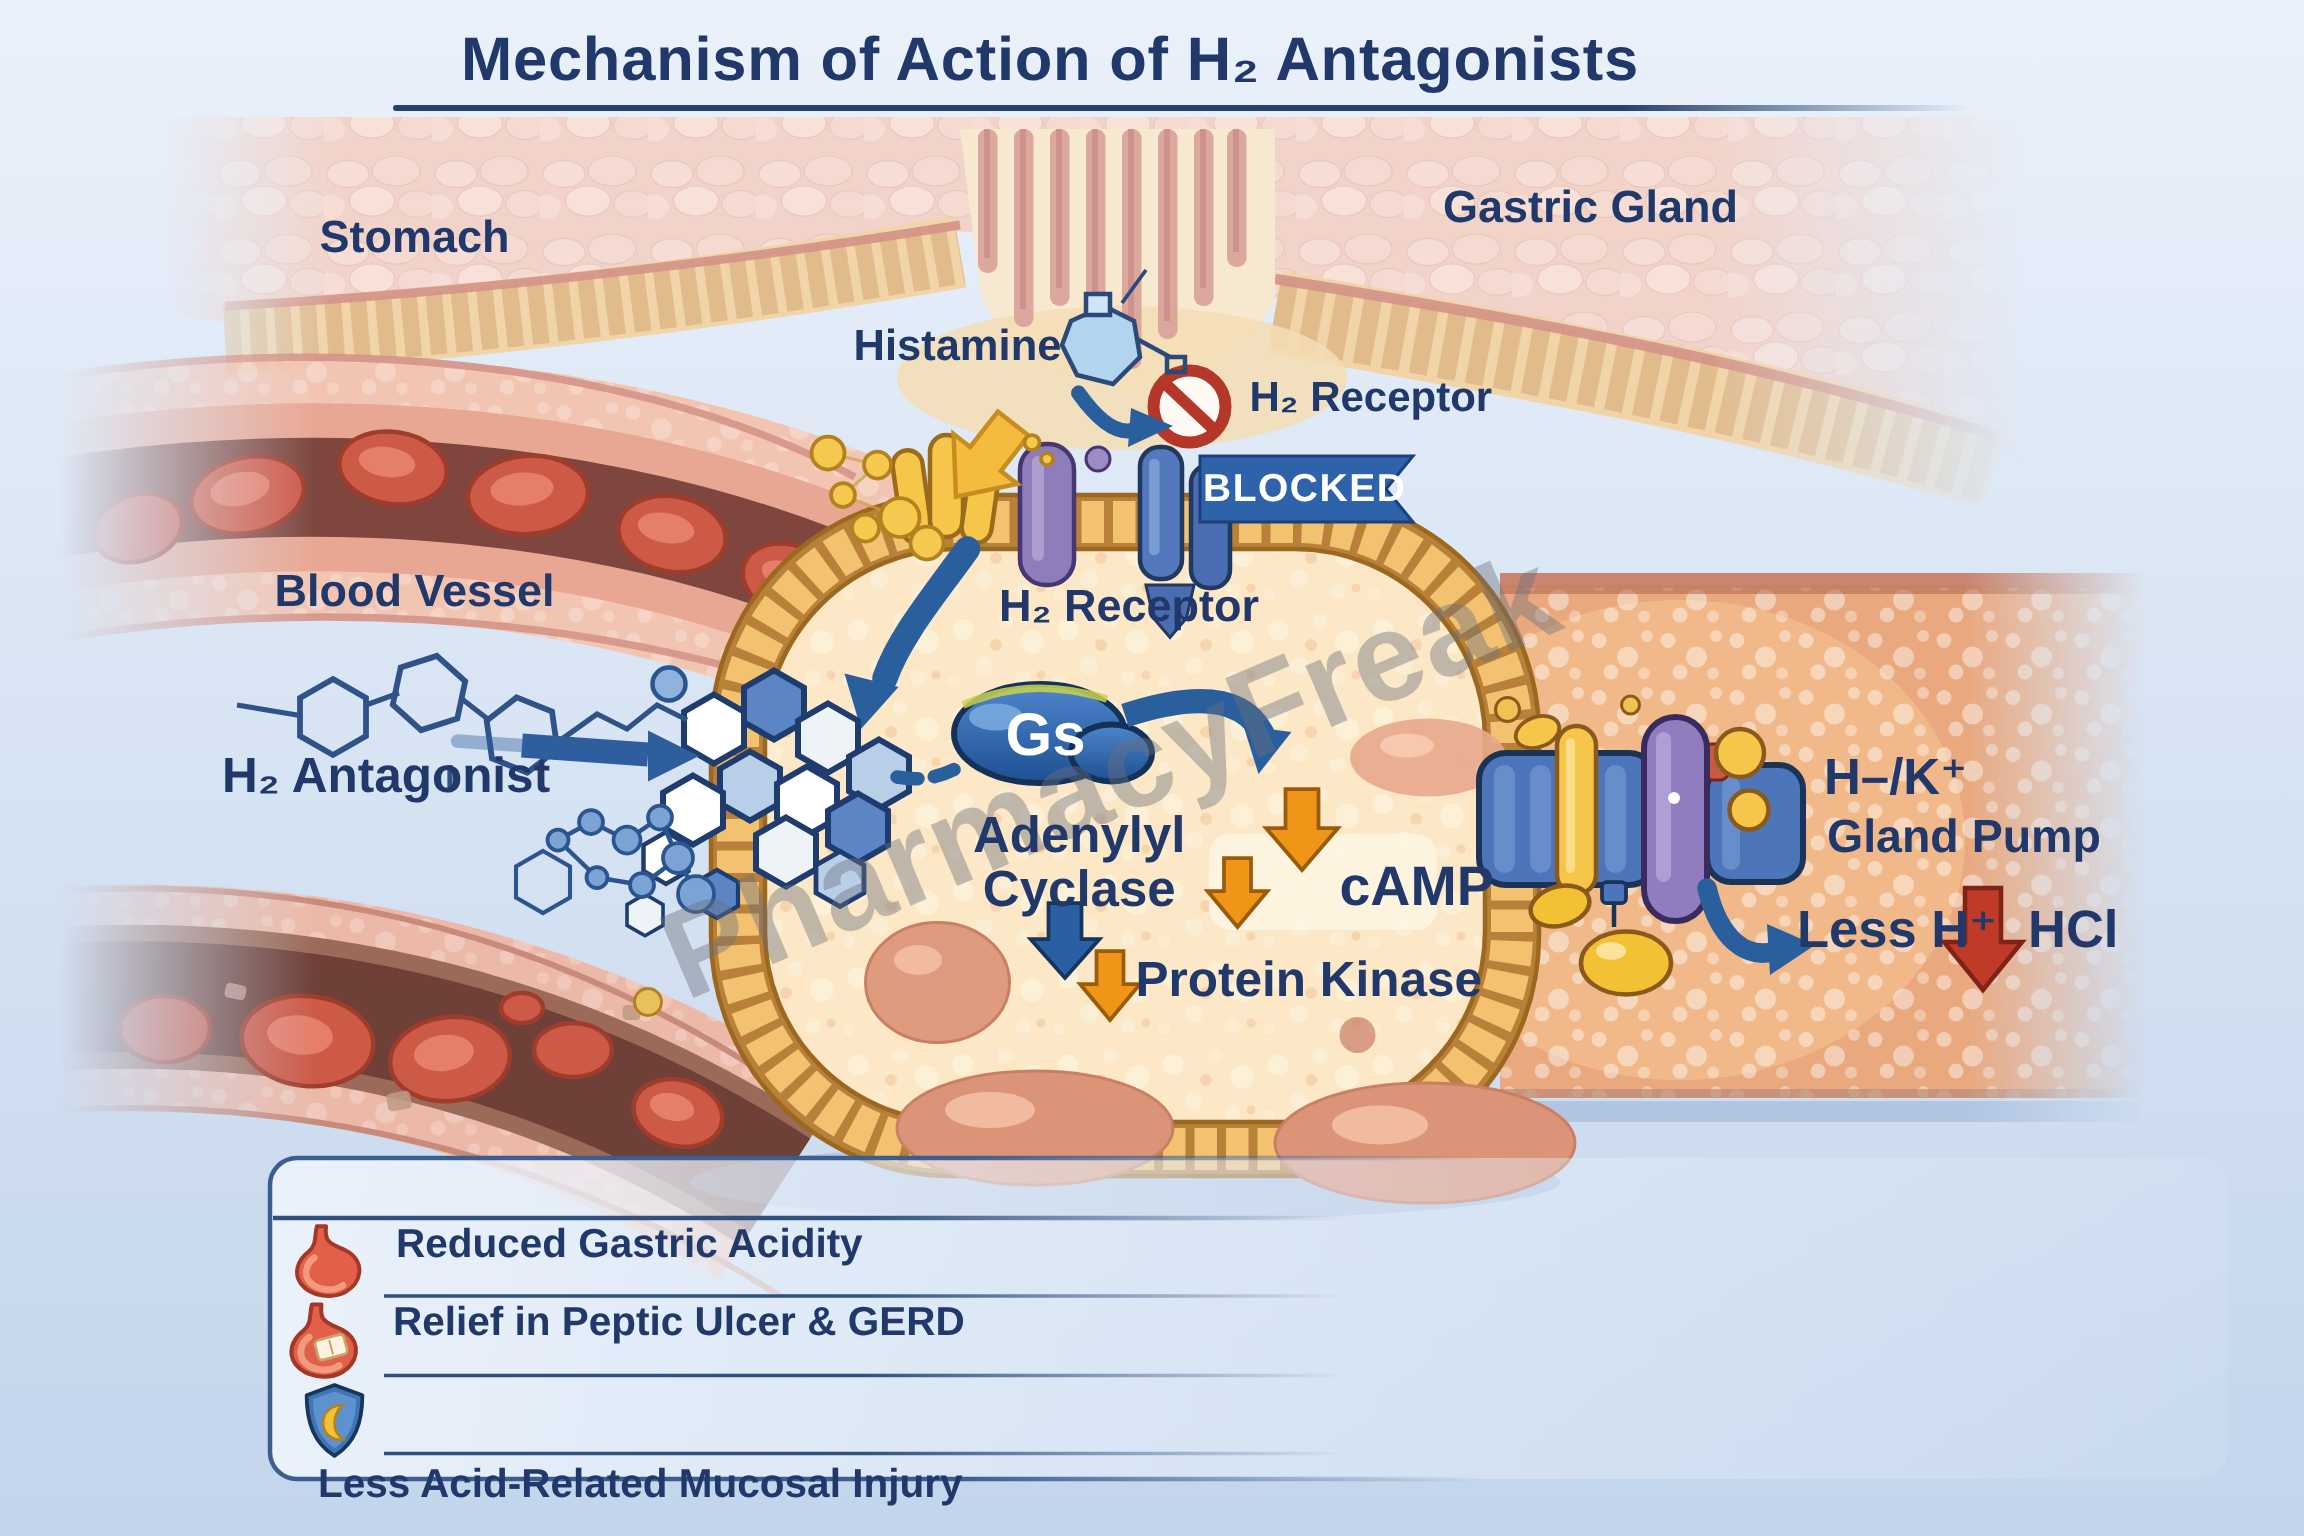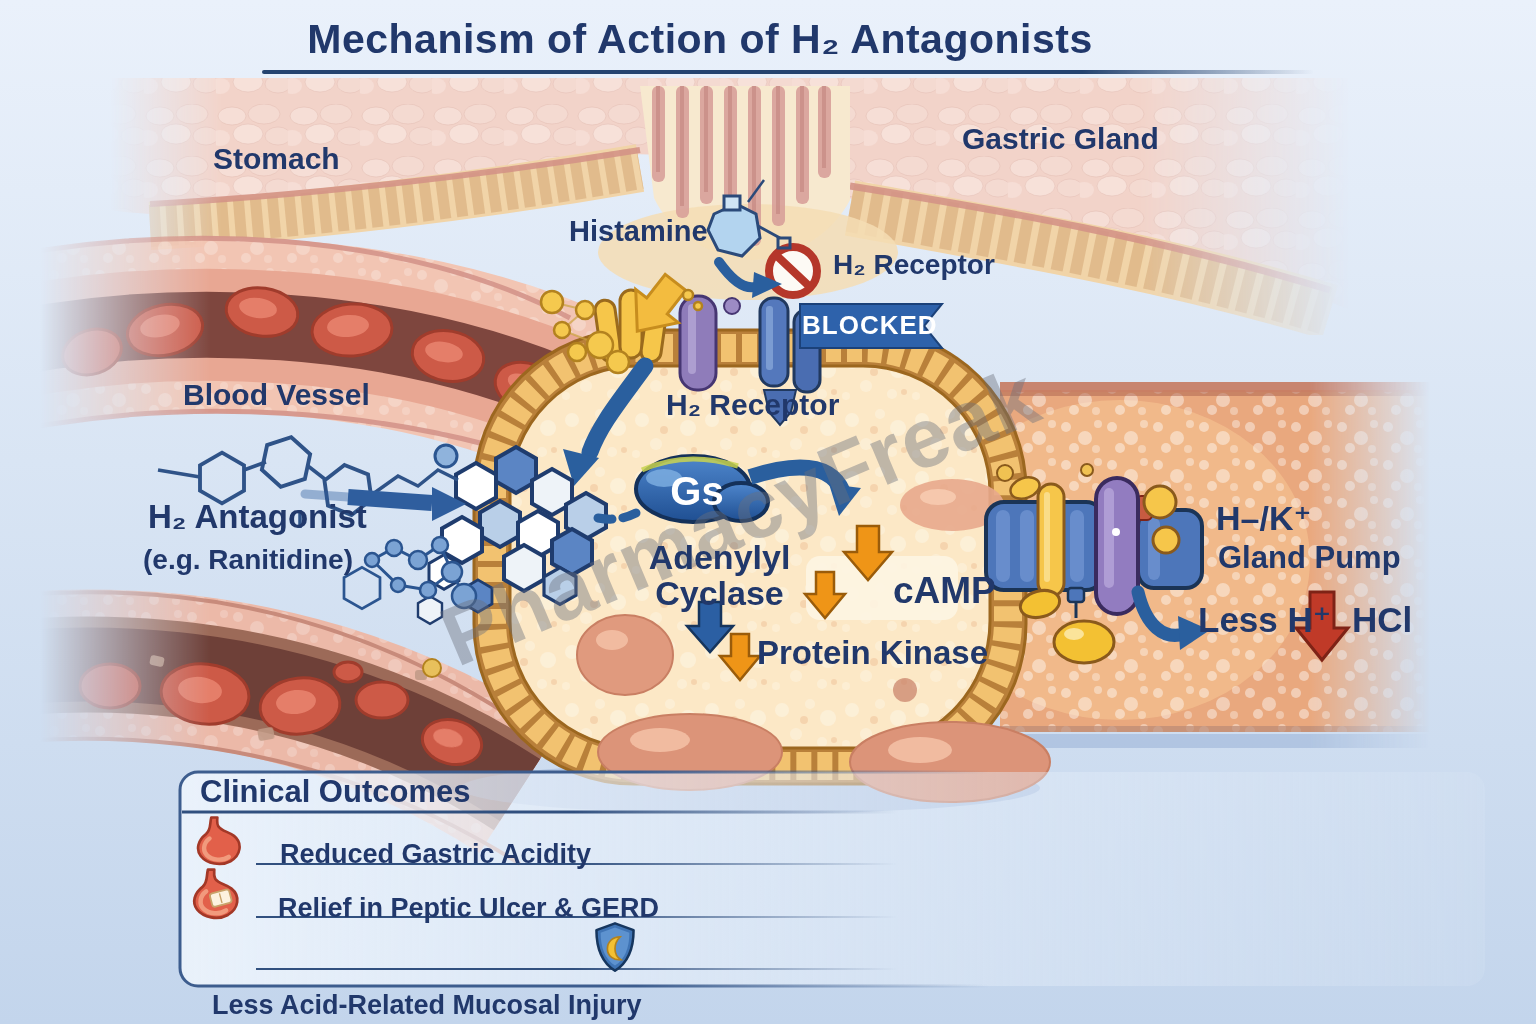--- a/index.html
+++ b/index.html
@@ -10,21 +10,21 @@
   .watermark{position:absolute;left:400px;top:468px;width:680px;text-align:center;
     transform:rotate(-23deg);font-size:84px;font-weight:bold;letter-spacing:1px;
     color:rgba(108,112,124,0.42);z-index:2;white-space:nowrap;}
   .lbl{position:absolute;color:#21386b;font-weight:bold;white-space:nowrap;z-index:3;}
   .title{font-size:41px;letter-spacing:.5px;transform:translateX(-50%);}
   .title-rule{position:absolute;left:262px;top:70px;width:1052px;height:4px;z-index:3;
     background:linear-gradient(to right,#24436f 78%,rgba(36,67,111,0));border-radius:2px;}
   .italic{}
   .white{color:#ffffff;}
   .center{text-align:center;}
-  .row{position:absolute;display:flex;align-items:flex-end;z-index:3;gap:16px;}
+  .row{position:absolute;display:flex;align-items:flex-start;z-index:3;}
   .row .txt{margin-left:16px;font-size:27px;font-weight:bold;color:#21386b;white-space:nowrap;}
   .row svg{flex:0 0 auto;}
 </style>
 </head>
 <body>
 
 <div class="stage">
 
 <svg class="scene" width="1536" height="1024" viewBox="0 0 1536 1024">
   <defs>
@@ -381,33 +381,31 @@
 <div class="lbl" style="left:213px;top:142px;font-size:30px;">Stomach</div>
 <div class="lbl" style="left:183px;top:378px;font-size:30px;">Blood Vessel</div>
 <div class="lbl" style="left:962px;top:122px;font-size:30px;">Gastric Gland</div>
 
 <div class="lbl" style="left:569px;top:215px;font-size:29px;">Histamine</div>
 <div class="lbl" style="left:833px;top:249px;font-size:28px;">H₂ Receptor</div>
 <div class="lbl white italic center" style="left:802px;top:310px;width:122px;font-size:26px;letter-spacing:1px;">BLOCKED</div>
 <div class="lbl" style="left:666px;top:388px;font-size:30px;">H₂ Receptor</div>
 
 <div class="lbl" style="left:148px;top:498px;font-size:33px;">H₂ Antagonist</div>
-<div class="lbl italic" style="left:143px;top:544px;font-size:28px;">(e.g. Ranitidine)</div>
 
 <div class="lbl white italic" style="left:697px;top:491px;font-size:40px;transform:translate(-50%,-50%);">Gs</div>
 <div class="lbl center" style="left:607px;top:540px;width:225px;font-size:34px;line-height:1.05;white-space:normal;">Adenylyl Cyclase</div>
 <div class="lbl" style="left:845px;top:570px;font-size:37px;margin-left:48px;">cAMP</div>
 <div class="lbl" style="left:757px;top:634px;font-size:33px;">Protein Kinase</div>
 
 <div class="lbl" style="left:1216px;top:498px;font-size:34px;">H–/K⁺</div>
 <div class="lbl" style="left:1218px;top:540px;font-size:31px;">Gland Pump</div>
 <div class="lbl" style="left:1198px;top:600px;font-size:35px;">Less H⁺</div>
 <div class="lbl" style="left:1352px;top:600px;font-size:35px;">HCl</div>
 
-<div class="lbl" style="left:200px;top:774px;font-size:31px;">Clinical Outcomes</div>
 
 <div class="row" style="left:192px;top:814px;">
   <svg width="56" height="56" viewBox="0 0 64 64">
     <path d="M22,4 C20,12 22,18 16,23 C7,30 4,40 10,48 C17,57 33,60 44,54 C56,47 58,33 48,25 C42,20 34,20 30,14 C28,10 29,6 29,4 Z" fill="#e2604a" stroke="#a33827" stroke-width="3" stroke-linejoin="round"></path>
     <path d="M20,28 C13,33 12,42 17,47 C23,53 35,54 42,49" fill="none" stroke="#f19a7d" stroke-width="5" stroke-linecap="round"></path>
   </svg>
   <span class="txt">Reduced Gastric Acidity</span>
 </div>
 
 <div class="row" style="left:188px;top:866px;">

